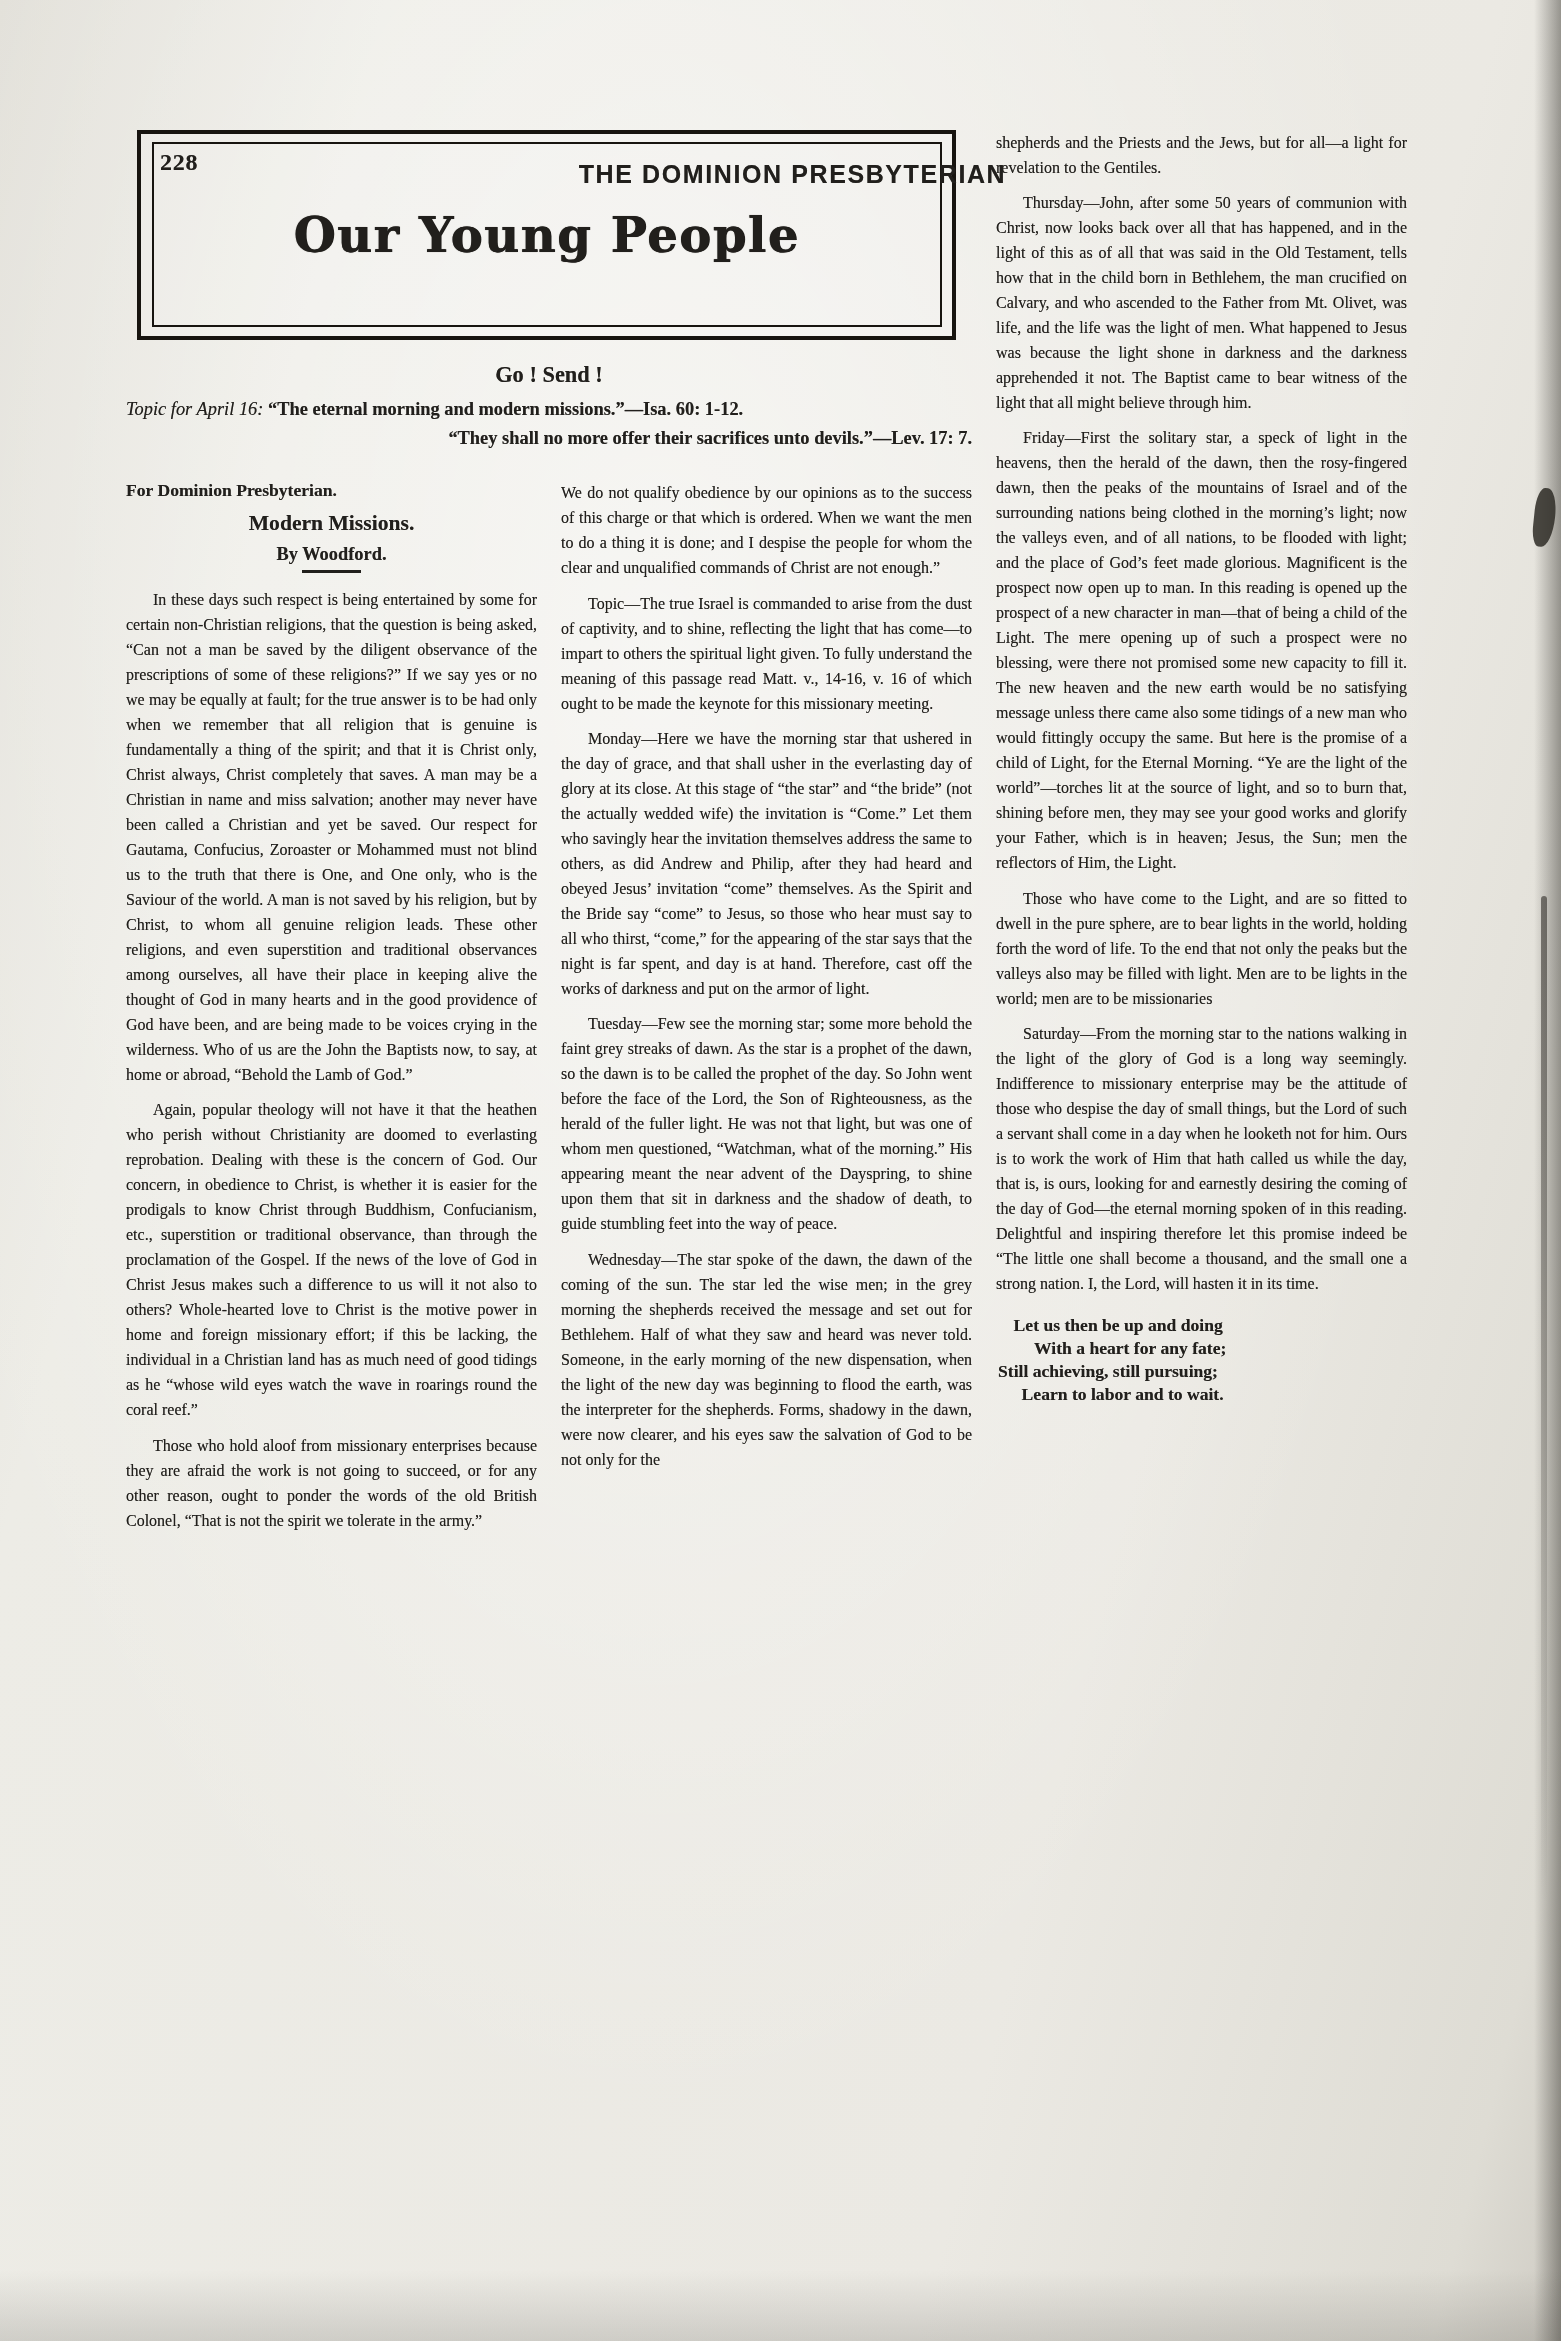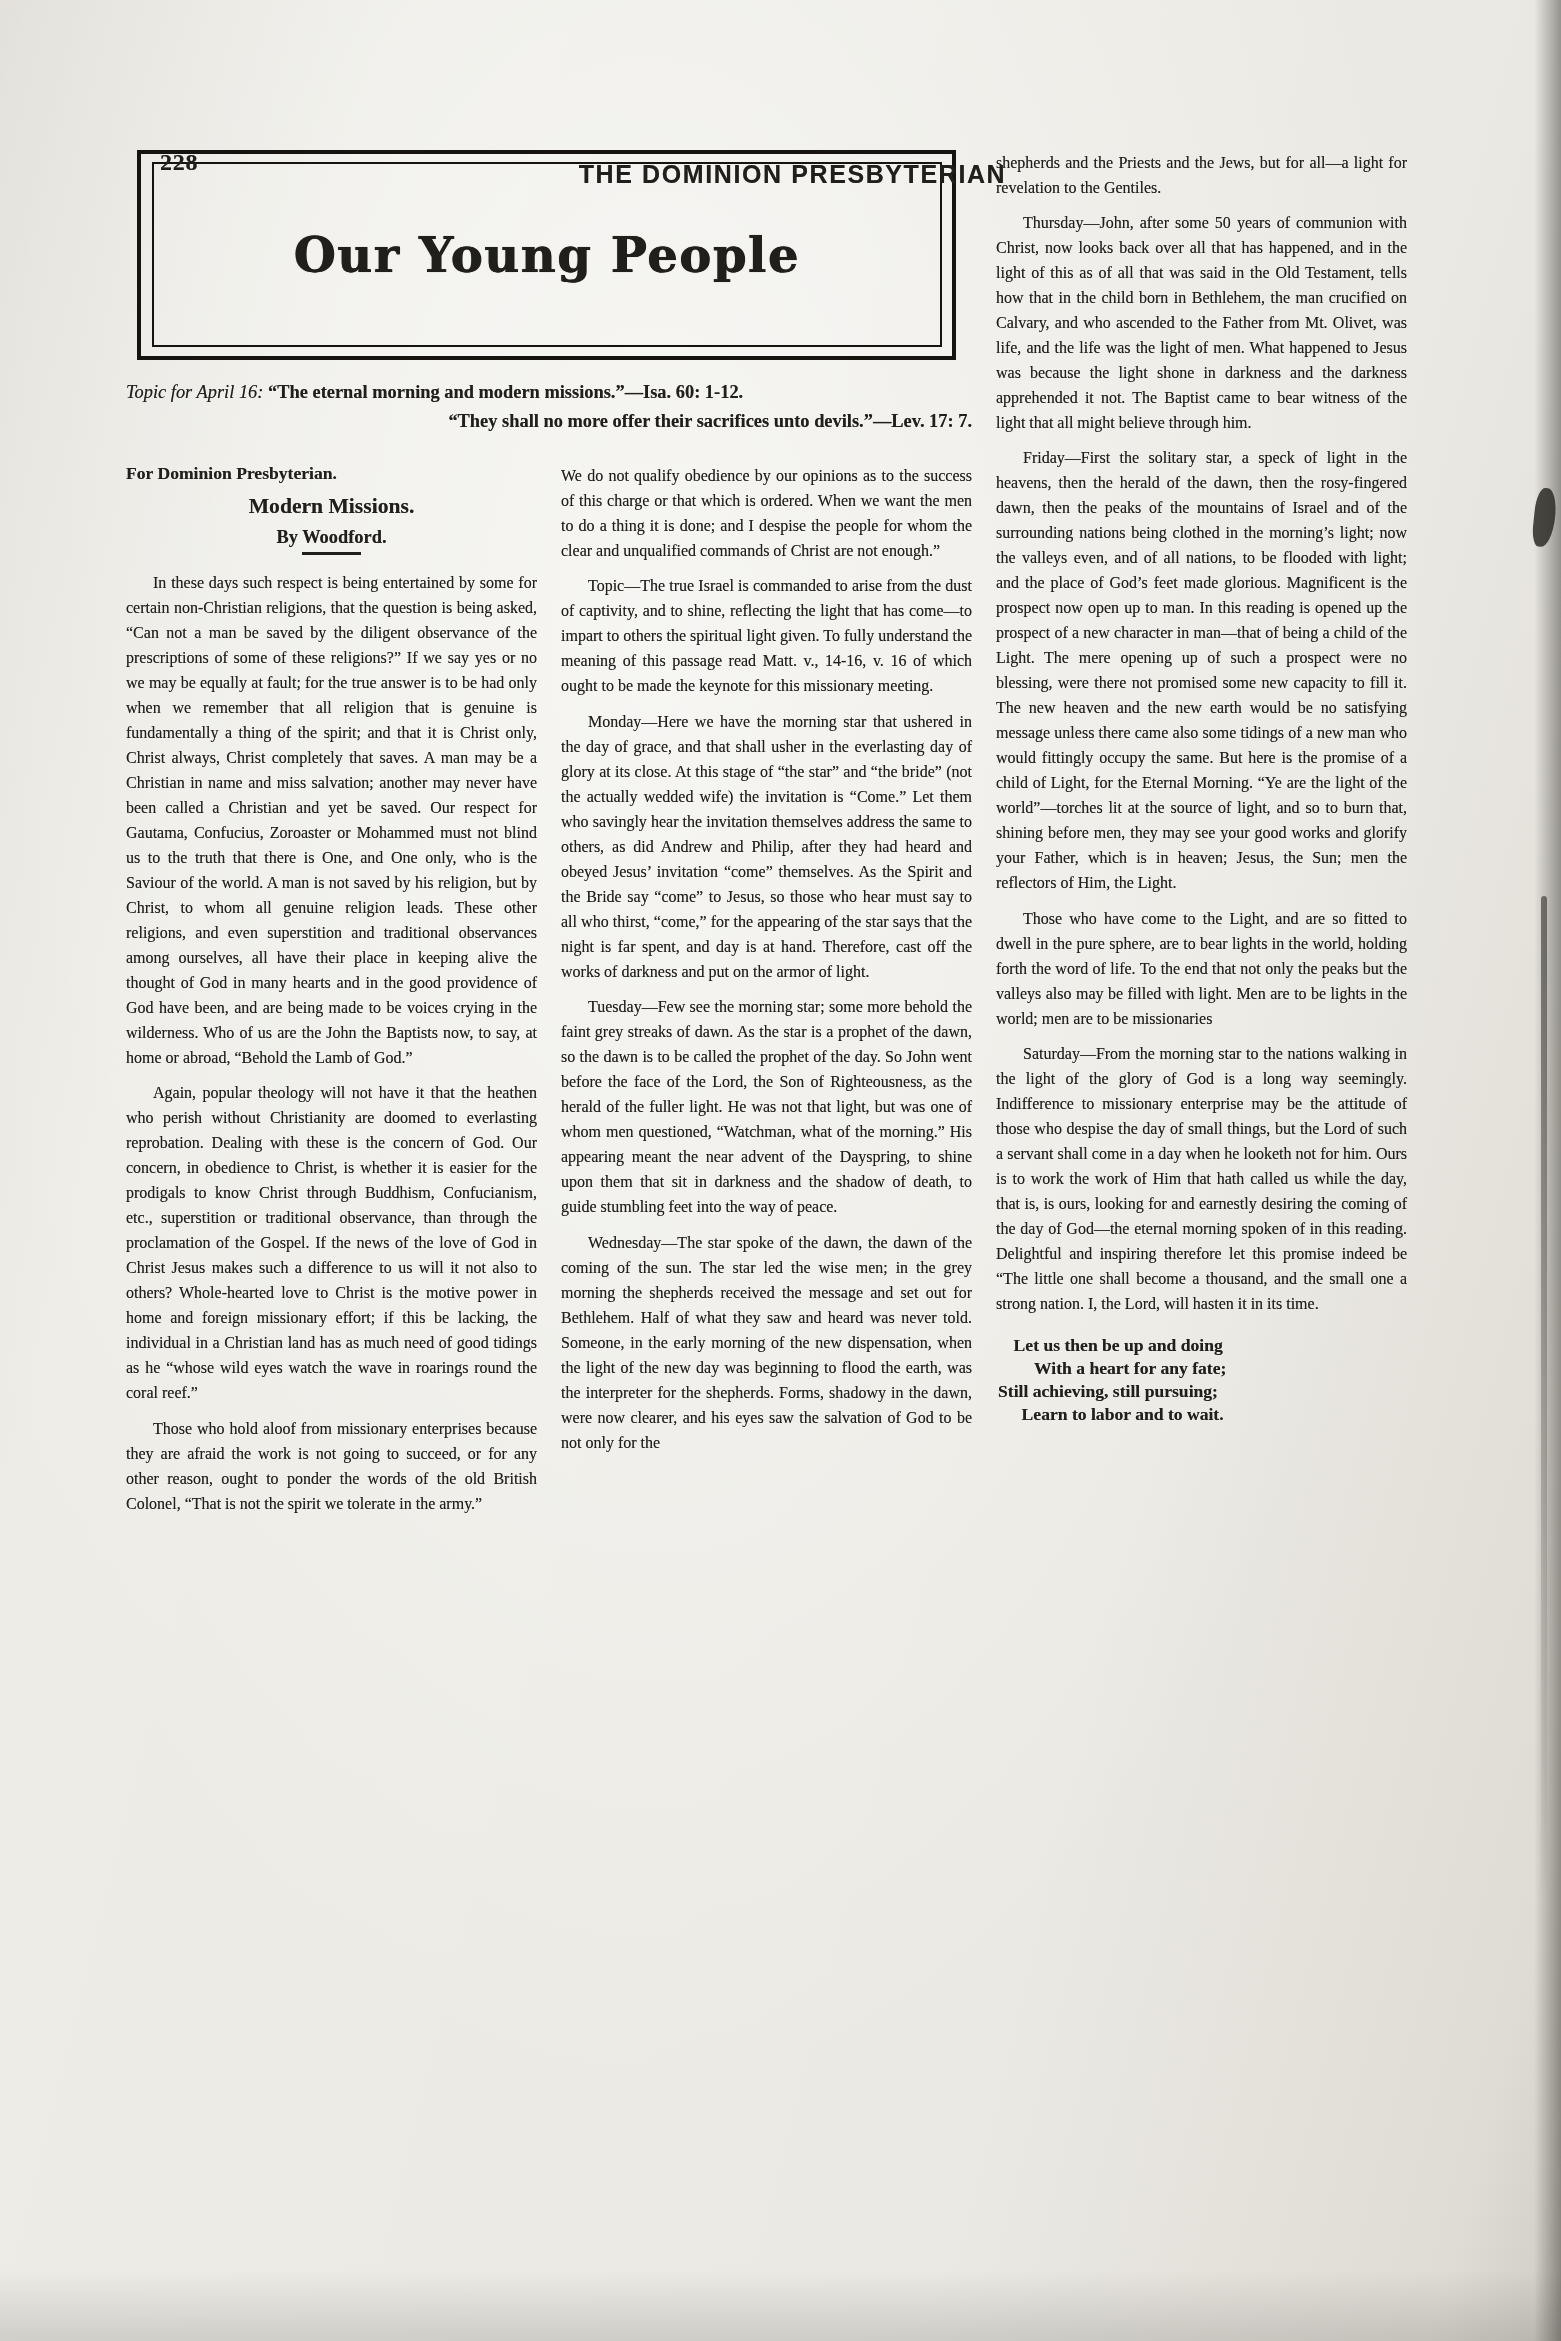--- a/index.html
+++ b/index.html
@@ -28,21 +28,21 @@
   .ink-streak {
     position:absolute; right:14.4px; top:896px; width:5.6px; height:1008px;
     background:linear-gradient(#2e2b26, rgba(46,43,38,.25) 70%, rgba(46,43,38,0));
     border-radius:3.2px; opacity:.6;
   }
   .fold-shadow-bottom {
     position:absolute; left:0; bottom:0; width:100%; height:72px;
     background:linear-gradient(to bottom, rgba(70,68,62,0), rgba(70,68,62,.18));
   }
 
-  .header-row { position:relative; padding-top:84px; height:48px; }
+  .header-row { position:relative; padding-top:64px; height:48px; }
   .page-number {
     position:absolute; left:160px; top:149px;
     font-size:24px; font-weight:bold; letter-spacing:0.8px;
   }
   .masthead {
     position:absolute; left:0; top:148px; width:100%;
     text-align:center; font-family:"Liberation Sans","DejaVu Sans",sans-serif;
     font-size:25px; font-weight:bold; letter-spacing:1.6px; margin:12px;
   }
 
@@ -115,20 +115,21 @@
   <div class="content">
 
     <div class="left-zone">
 
       <div class="feature-box">
         <div class="feature-box-inner">
           <h2 class="box-title">Our Young People</h2>
         </div>
       </div>
 
+      <div class="go-send">Go ! Send !</div>
 
       <div class="topic-line">
         <span class="topic-label">Topic for April 16:</span>
         <span class="topic-text">“The eternal morning and modern missions.”—Isa. 60: 1-12.</span>
       </div>
 
       <div class="scripture-line">“They shall no more offer their sacrifices unto devils.”—Lev. 17: 7.</div>
 
       <div class="two-cols">
 

